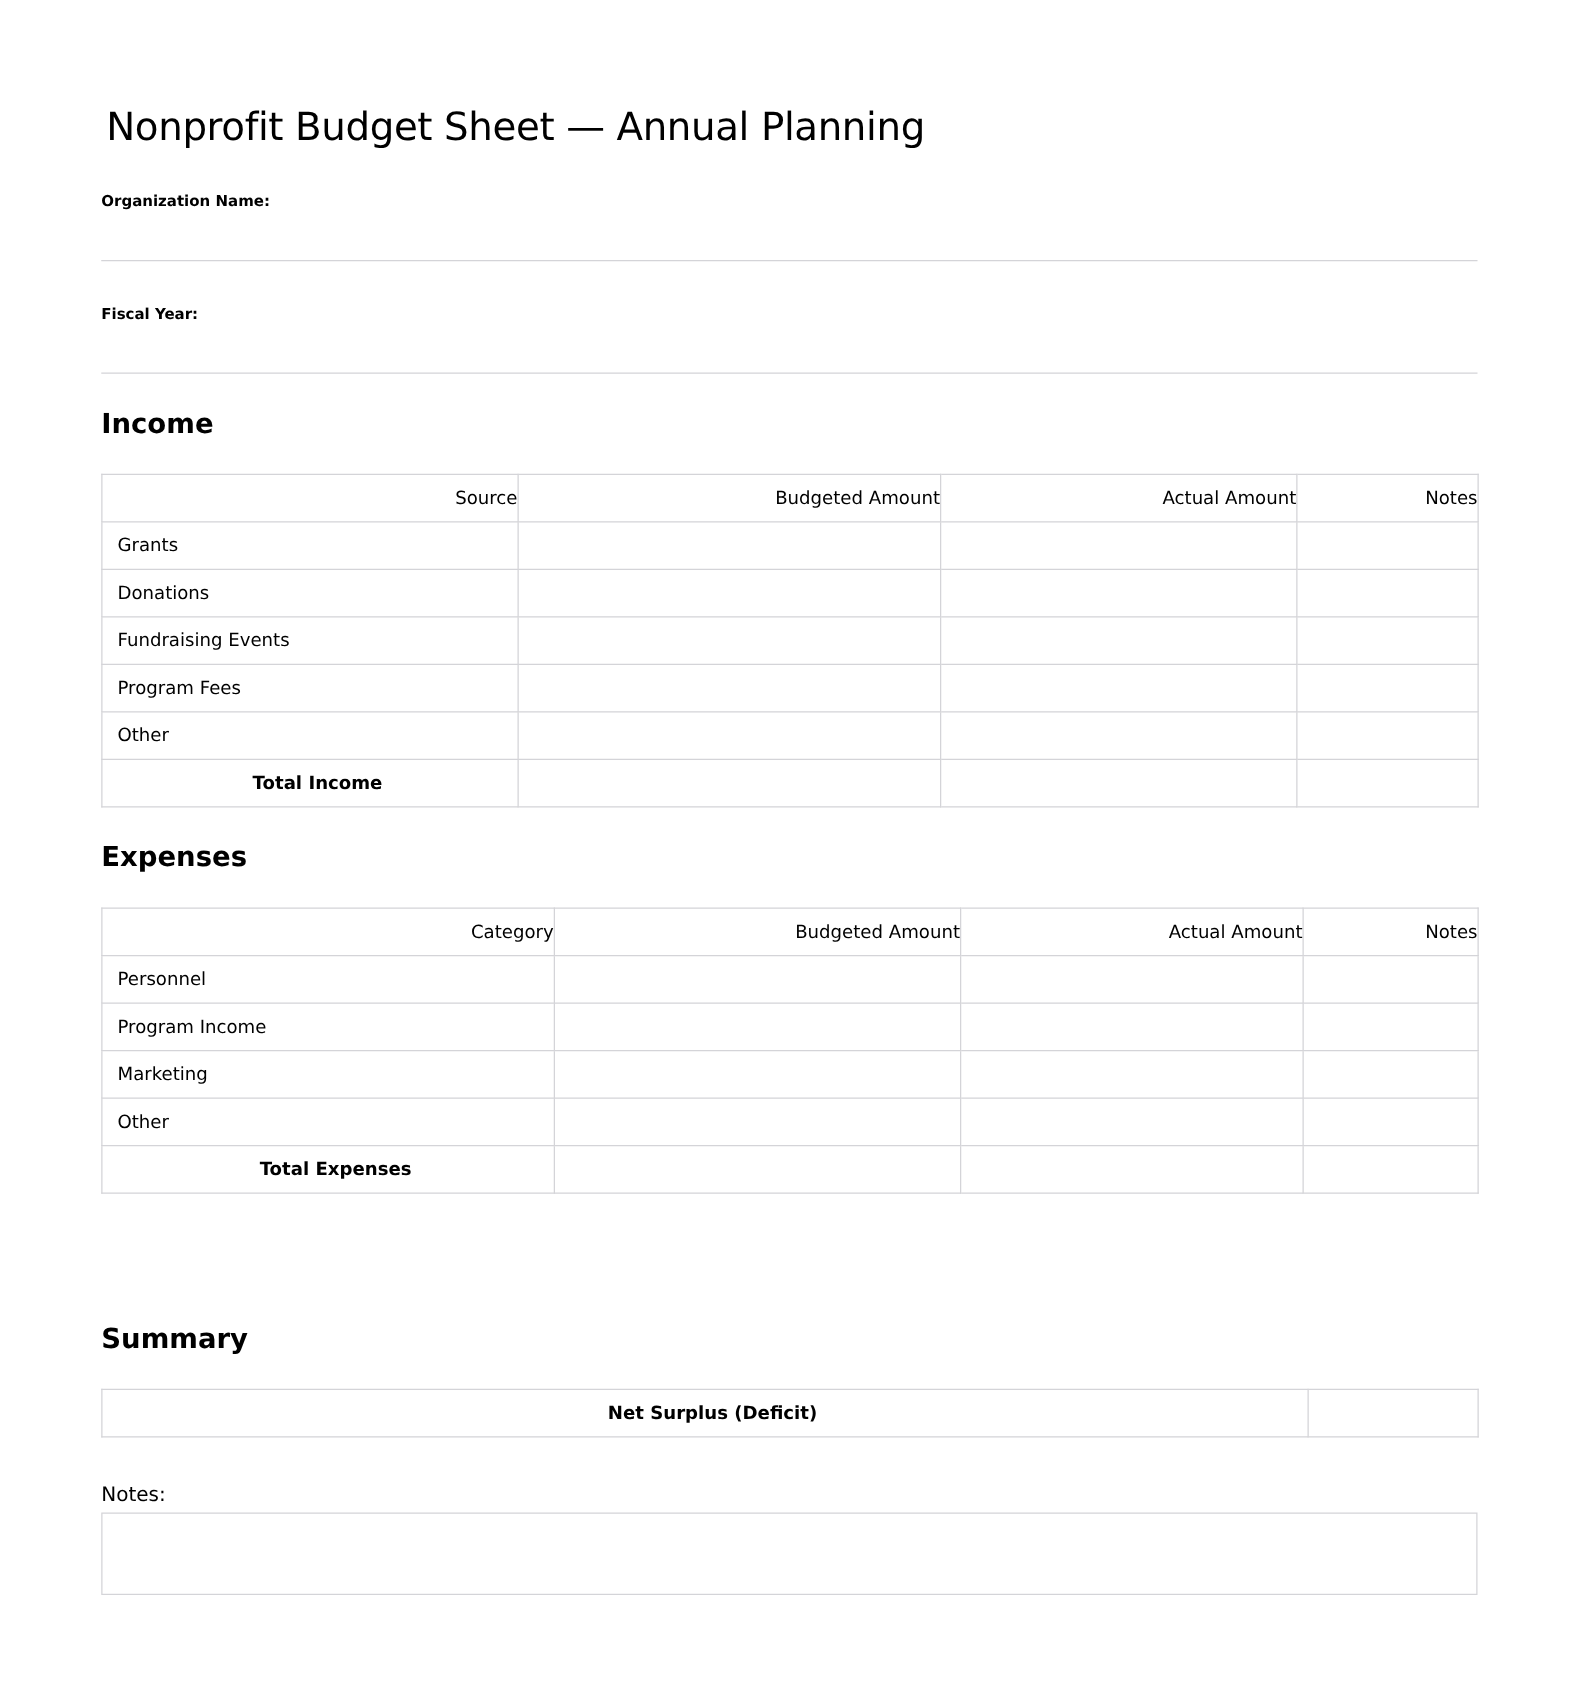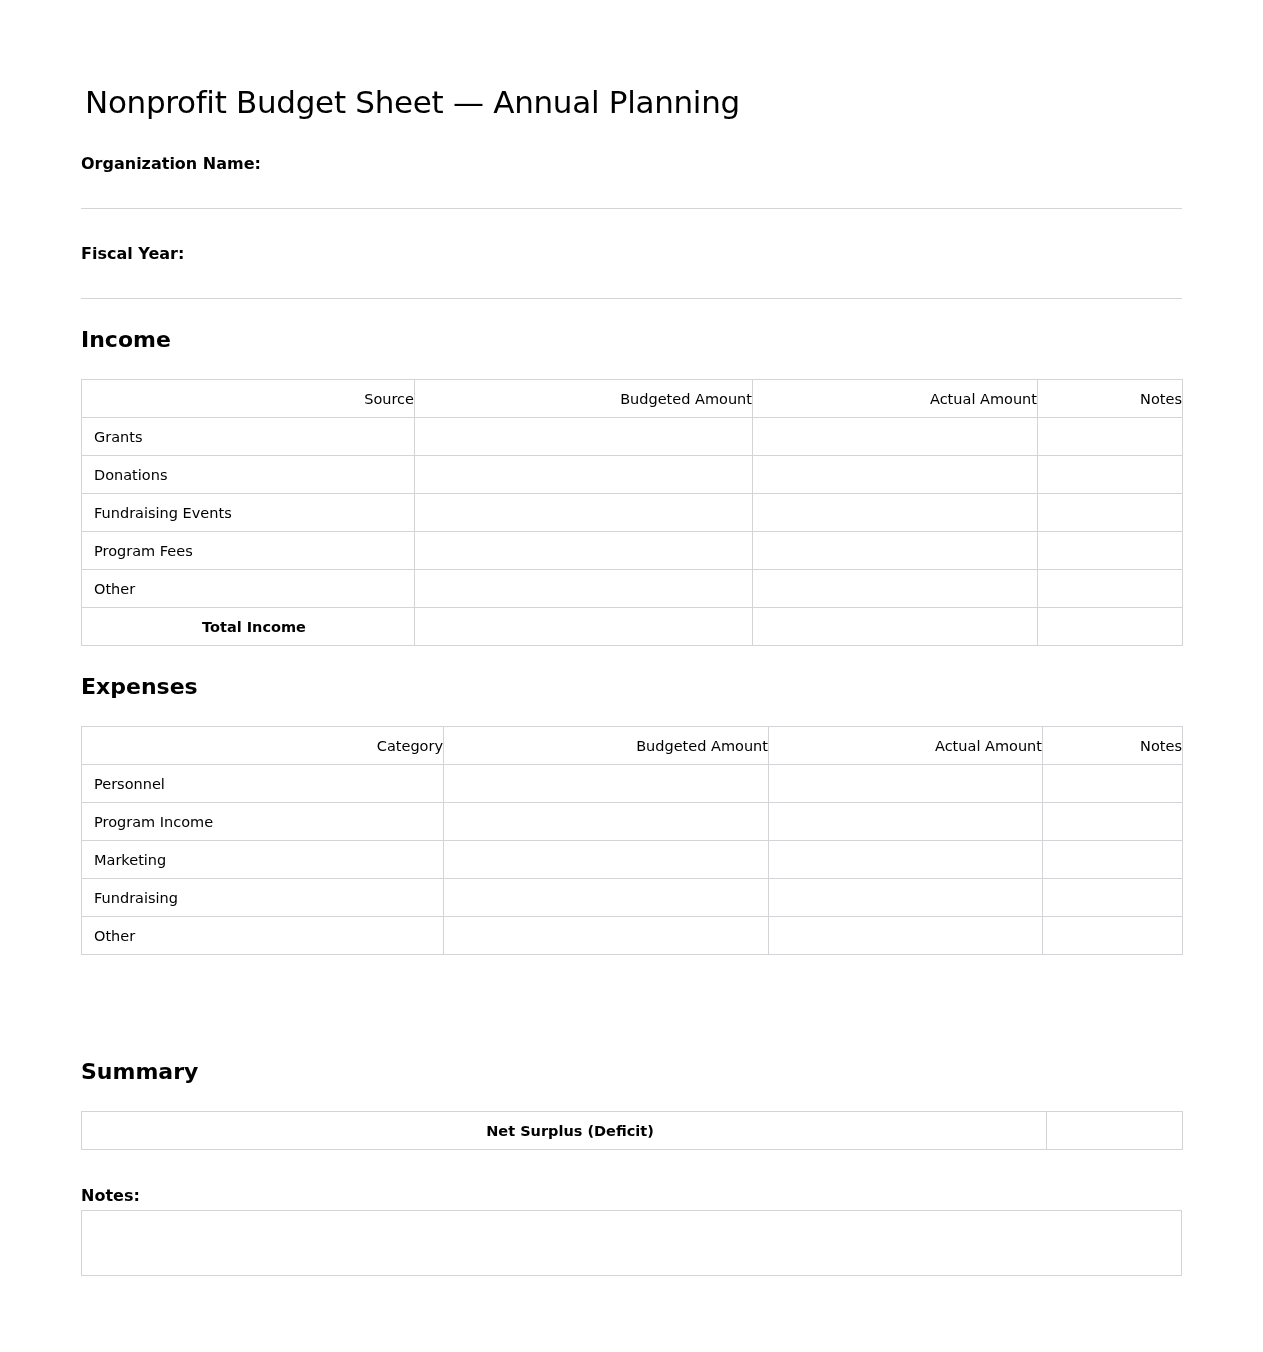--- a/index.html
+++ b/index.html
@@ -10,21 +10,21 @@
       position: relative;
     }
     .page { position: absolute; left: 81px; top: 0; width: 1101px; }
     h1 {
       position: absolute; top: 80px; left: 0; margin: 4px;
       font-size: 31px; font-weight: normal; letter-spacing: -0.3px;
       font-family: "DejaVu Sans", sans-serif;
     }
     .field-label {
       position: absolute; left: 0; margin: 0;
-      font-size: 16px; font-weight: bold;
+      font-size: 12px; font-weight: bold;
     }
     .field-line {
       position: absolute; left: 0; width: 1101px; height: 0;
       border-top: 1px solid #d4d4d8;
     }
     h2 {
       position: absolute; left: 0; margin: 0;
       font-size: 22px; font-weight: bold;
     }
     table {
@@ -33,21 +33,21 @@
       font-size: 14.5px;
     }
     td, th {
       border: 1px solid #d4d4d8; height: 37px; padding: 0 0 0 12px;
       text-align: left; vertical-align: middle;
     }
     th { font-weight: normal; text-align: right; }
     tr.total td:first-child { font-weight: bold; text-align: center; }
     .notes-label {
       position: absolute; left: 0; top: 1186px; margin: 0;
-      font-size: 16px; font-weight: bold;
+      font-size: 16px; font-weight: normal;
     }
     .notes-box {
       position: absolute; left: 0; top: 1210px; width: 1099px; height: 64px;
       border: 1px solid #d4d4d8;
     }
   </style>
 </head>
 <body>
 
 <div class="page">
@@ -144,27 +144,27 @@
         <td></td>
         <td></td>
       </tr>
       <tr>
         <td>Marketing</td>
         <td></td>
         <td></td>
         <td></td>
       </tr>
       <tr>
-        <td>Fundraising</td>
+        <td>Other</td>
         <td></td>
         <td></td>
         <td></td>
       </tr>
-      <tr>
-        <td>Other</td>
+      <tr class="total">
+        <td>Total Expenses</td>
         <td></td>
         <td></td>
         <td></td>
       </tr>
     </tbody>
   </table>
 
   <h2 style="top:1059px">Summary</h2>
   <table style="top:1111px">
     <colgroup>

